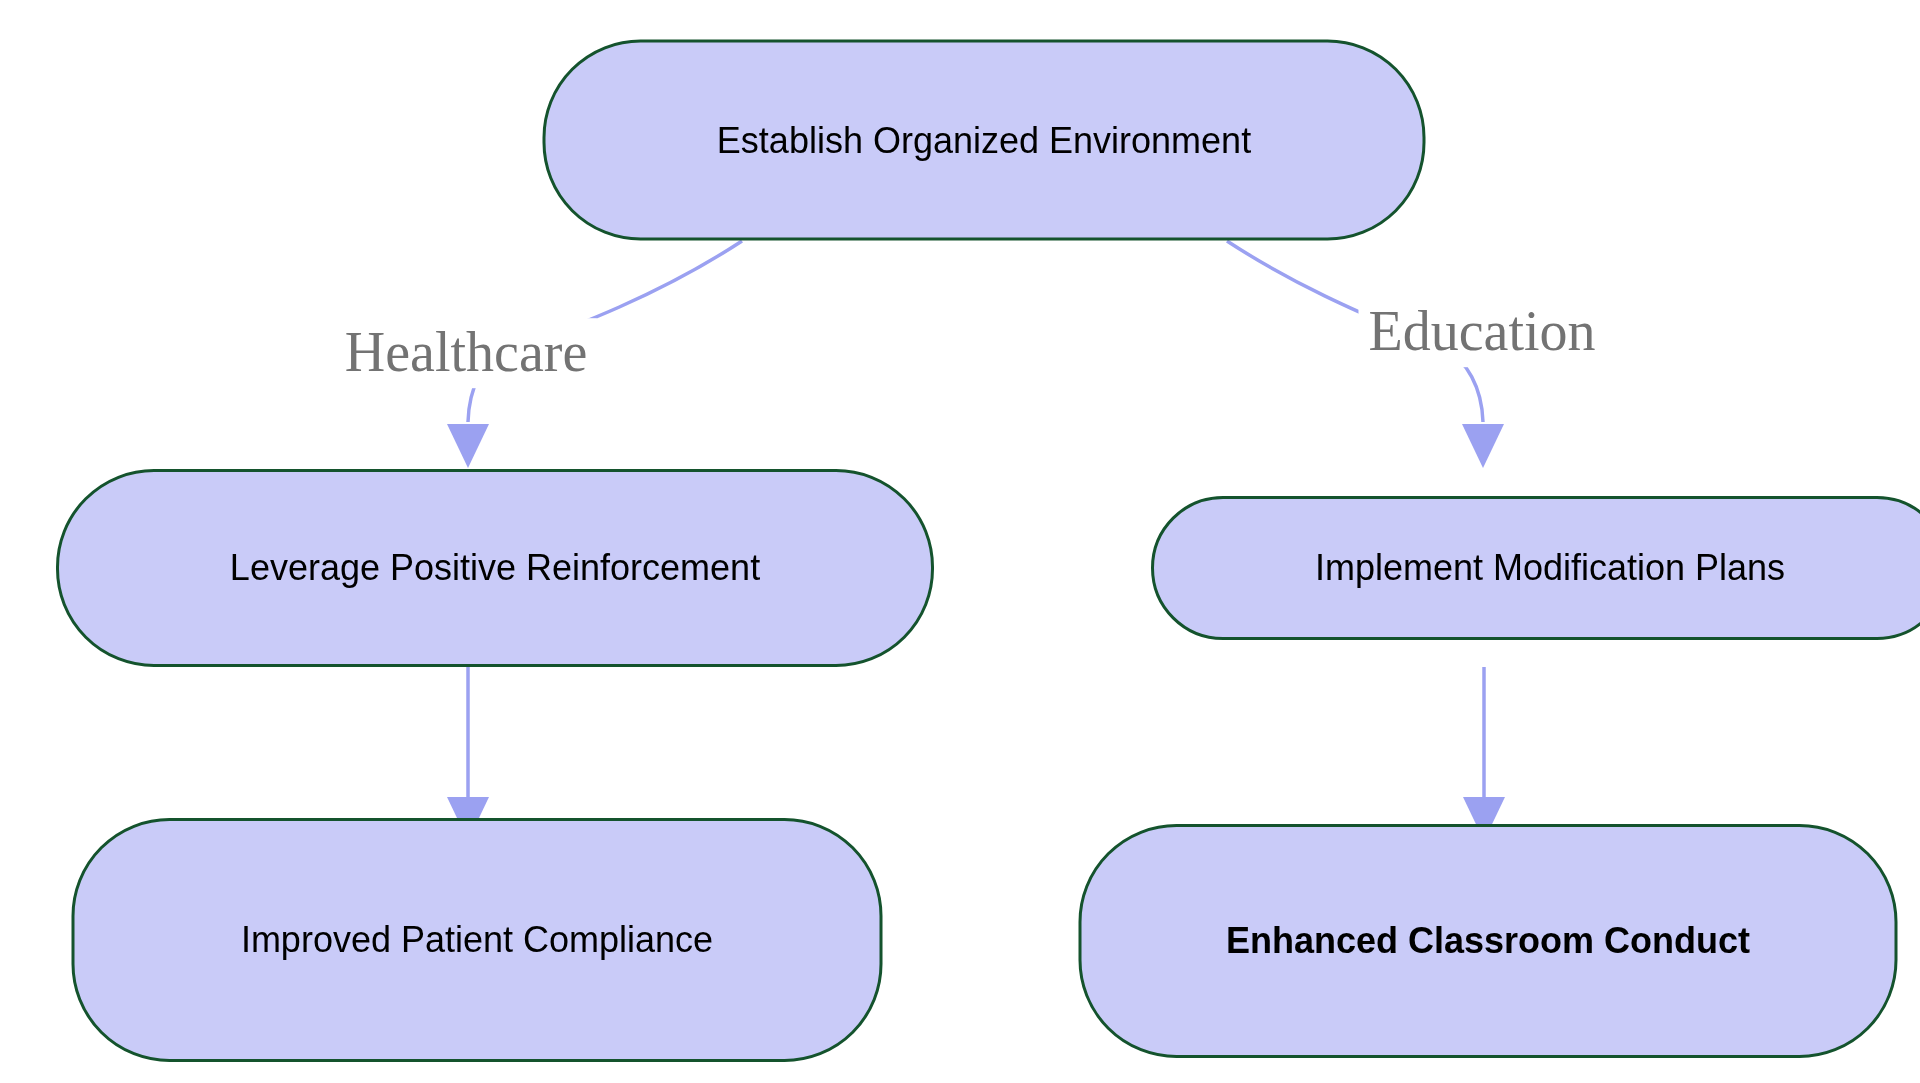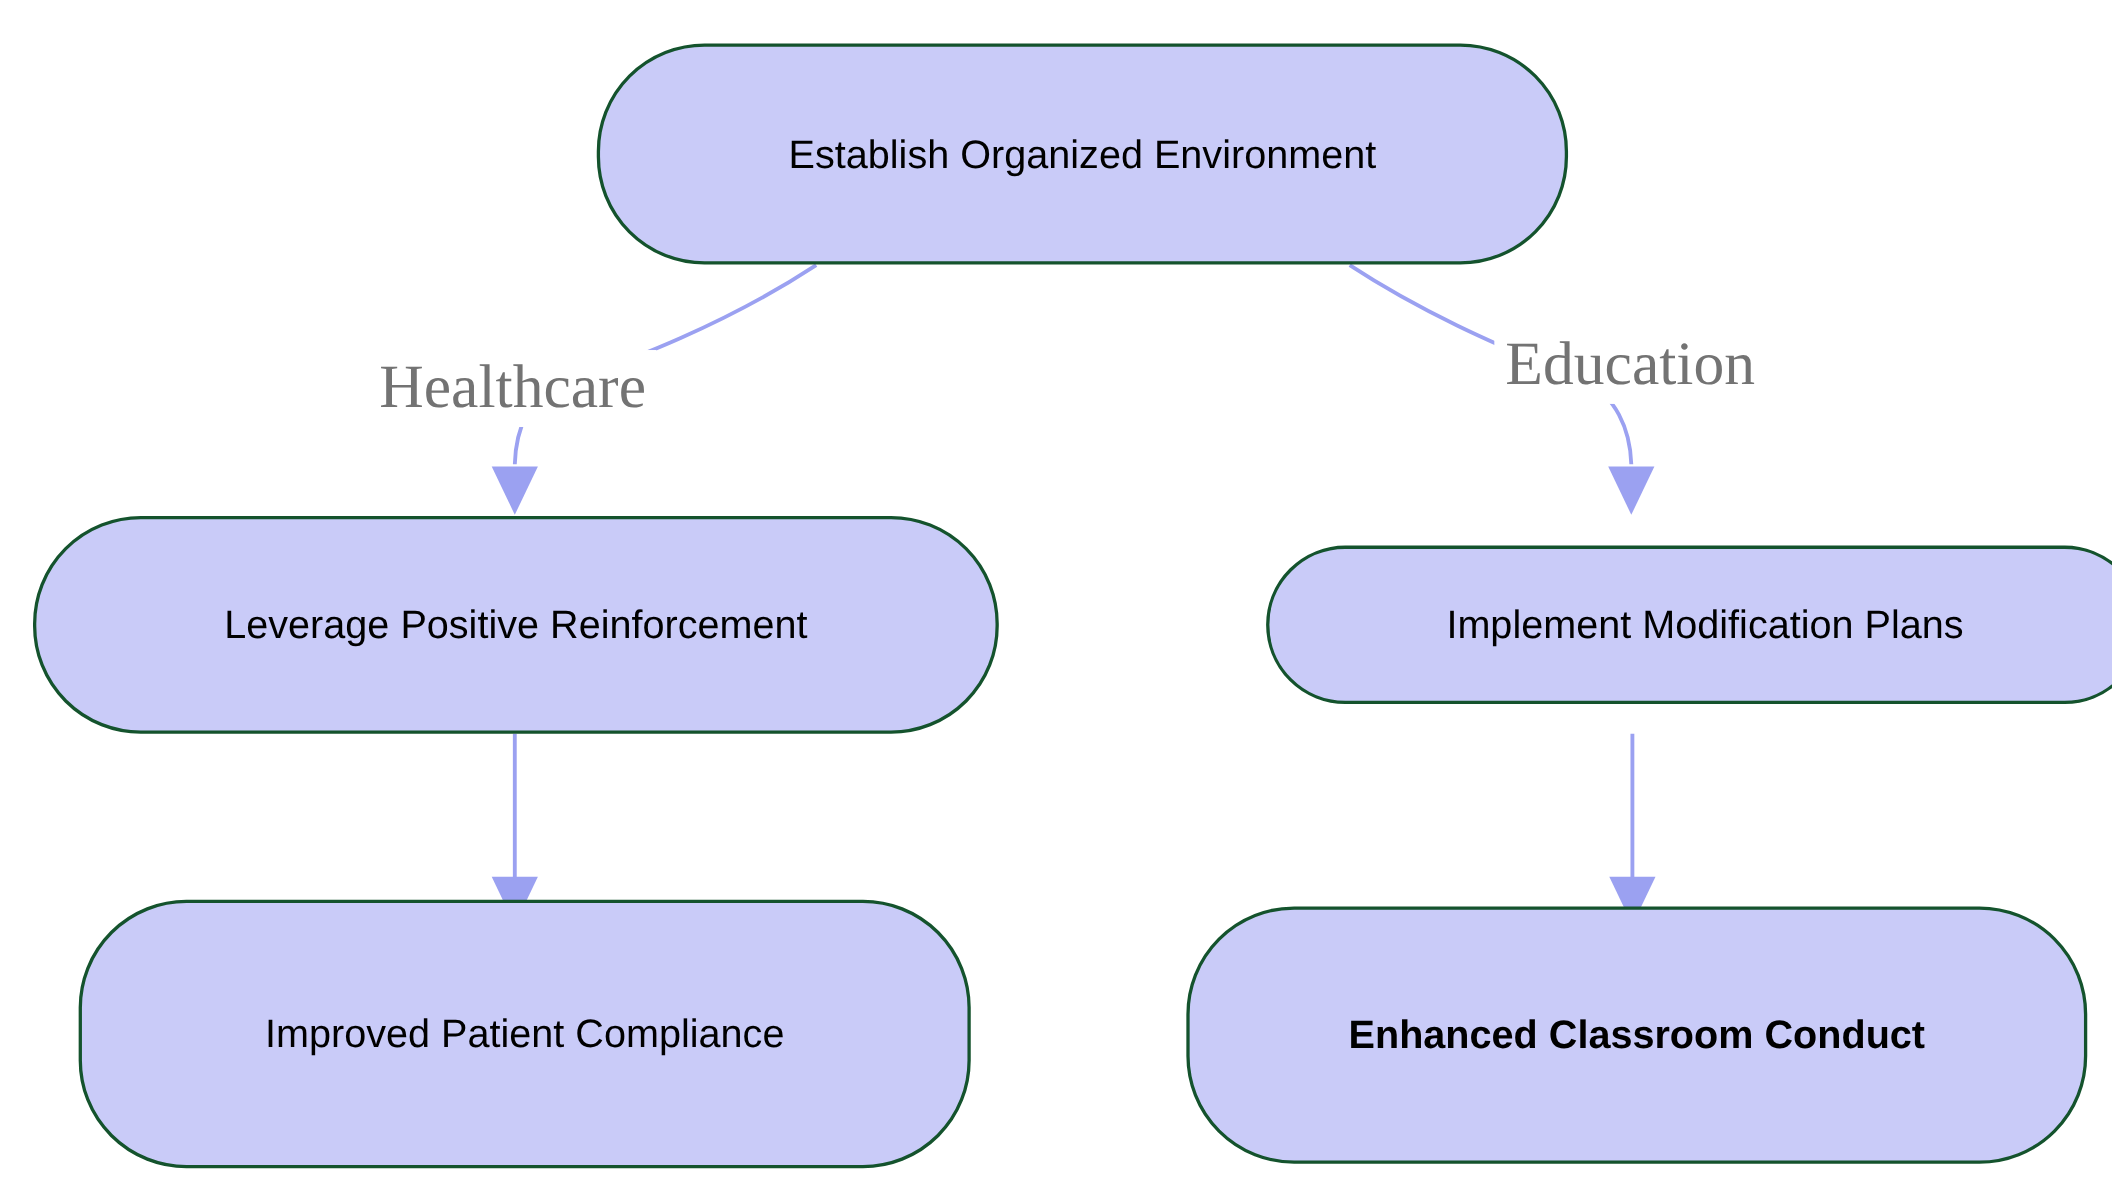--- a/index.html
+++ b/index.html
@@ -79,21 +79,21 @@
   </svg>
 
   <div class="edge-label" style="left:466px; top:353px;">Healthcare</div>
 
   <div class="edge-label" style="left:1482px; top:332px;">Education</div>
 
   <div class="node" style="left:984px; top:140px; width:883px; height:201px;">
     <span>Establish Organized Environment</span>
   </div>
 
-  <div class="node" style="left:469px; top:568px; width:878px; height:198px;">
+  <div class="node" style="left:495px; top:568px; width:878px; height:198px;">
     <span>Leverage Positive Reinforcement</span>
   </div>
 
   <div class="node" style="left:1550px; top:568px; width:798px; height:144px;">
     <span>Implement Modification Plans</span>
   </div>
 
   <div class="node" style="left:477px; top:940px; width:811px; height:244px;">
     <span>Improved Patient Compliance</span>
   </div>

